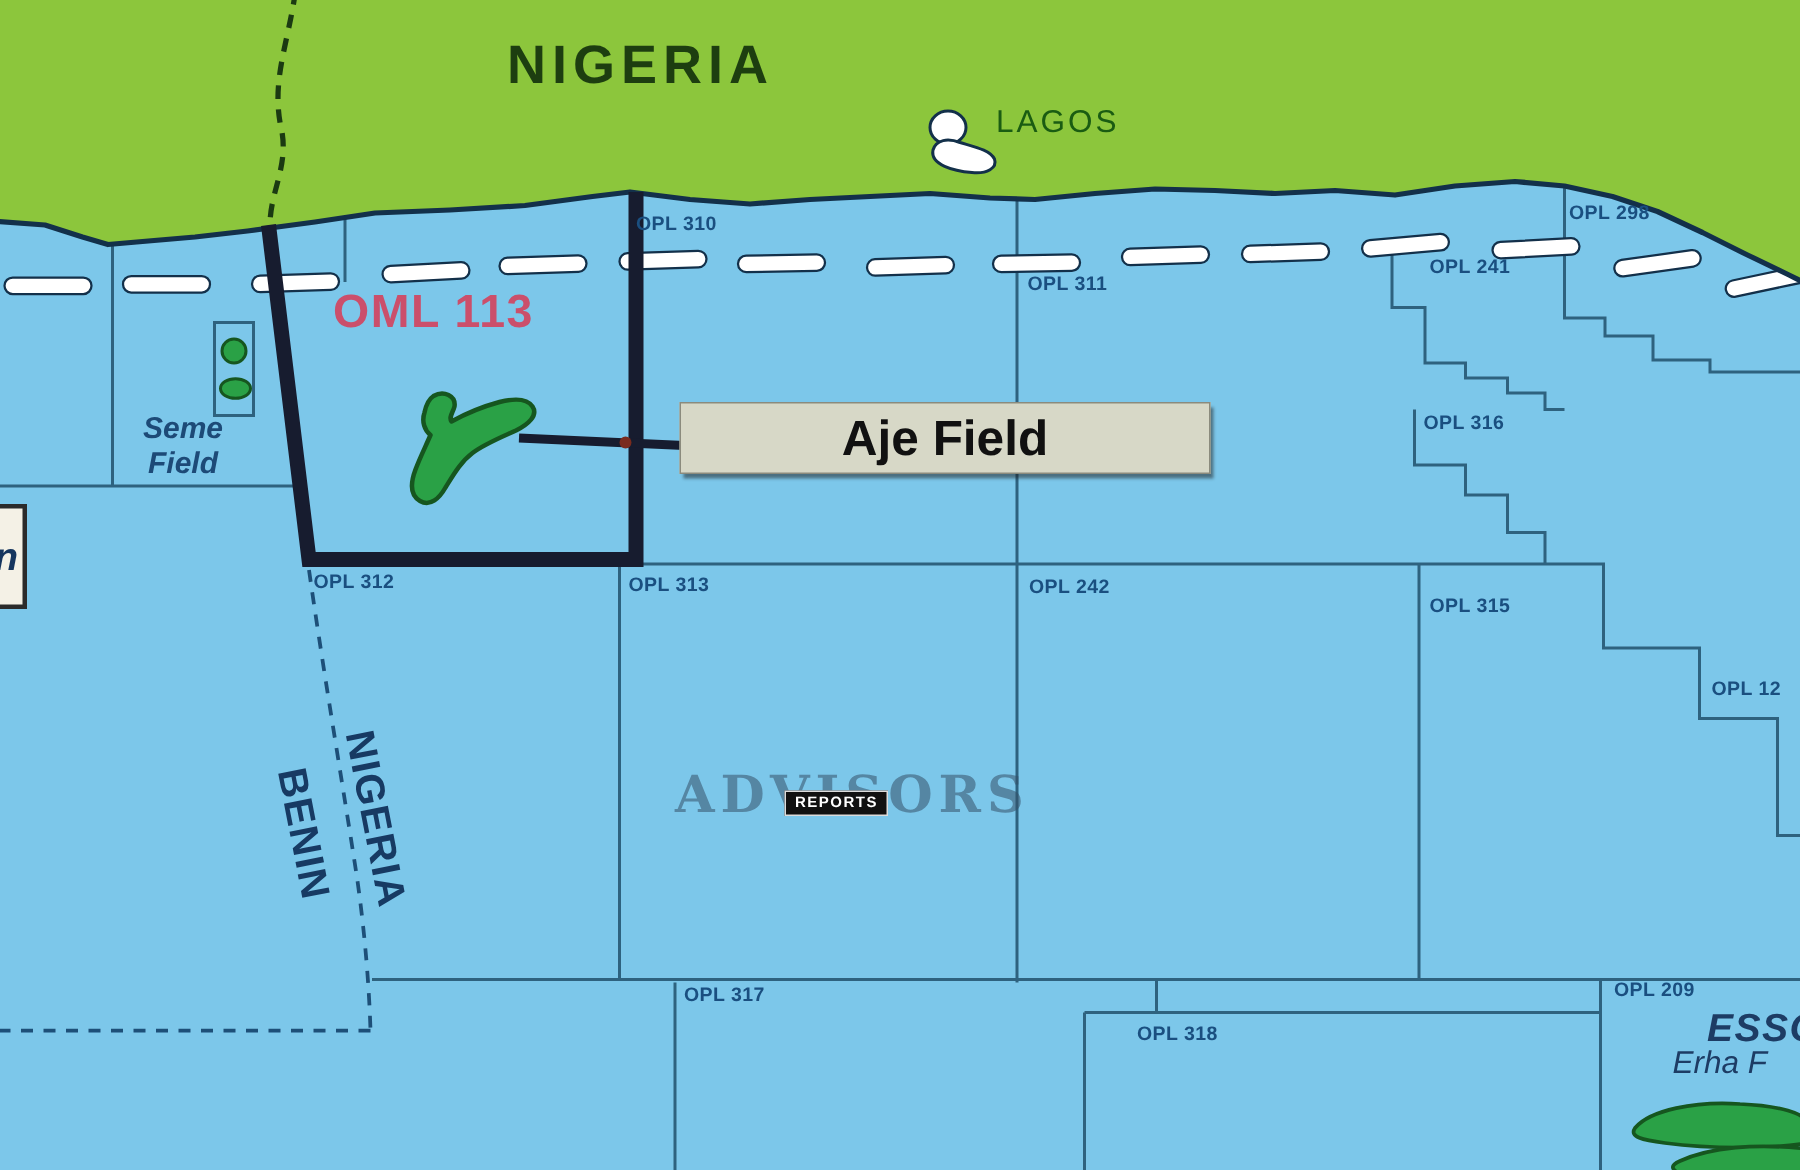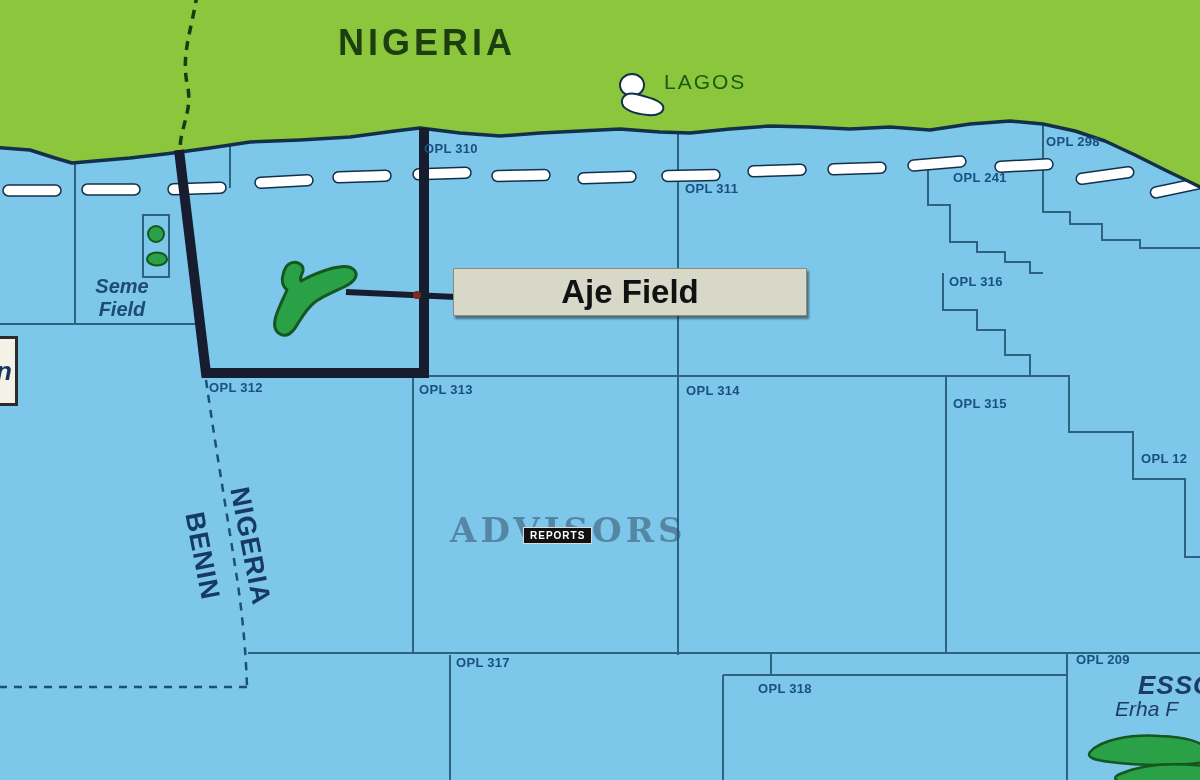--- a/index.html
+++ b/index.html
@@ -142,20 +142,21 @@
     <g fill="var(--field-green)" stroke="var(--field-outline)" stroke-width="2.5">
       <path d="M 1090,752 C 1100,740 1130,734 1160,736 C 1185,737 1205,742 1205,750
                L 1205,762 C 1180,766 1140,766 1110,762 C 1095,760 1086,758 1090,752 Z"></path>
       <path d="M 1120,774 C 1140,765 1170,762 1205,766 L 1205,785 L 1125,785
                C 1113,780 1113,777 1120,774 Z"></path>
     </g>
   </svg>
 
   <div class="lbl" id="country-label">NIGERIA</div>
   <div class="lbl" id="city-label">LAGOS</div>
+  <div class="lbl" id="oml-label">OML 113</div>
 
   <div class="lbl" id="seme-label">
     <div>Seme</div>
     <div>Field</div>
   </div>
 
   <div class="lbl" id="aje-callout">
     <span>Aje Field</span>
   </div>
 
@@ -173,20 +174,20 @@
   <div class="lbl" id="watermark-badge">REPORTS</div>
 
   <div id="block-labels">
       <div class="block-label" style="left: 424px; top: 141px;">OPL 310</div>
       <div class="block-label" style="left: 685px; top: 137px; margin-top: 44px;">OPL 311</div>
       <div class="block-label" style="left: 1046px; top: 134px;">OPL 298</div>
       <div class="block-label" style="left: 933px; top: 170px; margin-left: 20px;">OPL 241</div>
       <div class="block-label" style="left: 949px; top: 274px;">OPL 316</div>
       <div class="block-label" style="left: 209px; top: 380px;">OPL 312</div>
       <div class="block-label" style="left: 419px; top: 382px;">OPL 313</div>
-      <div class="block-label" style="left: 686px; top: 383px;">OPL 314</div>
+      <div class="block-label" style="left: 686px; top: 383px;">OPL 242</div>
       <div class="block-label" style="left: 953px; top: 396px;">OPL 315</div>
       <div class="block-label" style="left: 1141px; top: 451px;">OPL 12</div>
       <div class="block-label" style="left: 456px; top: 655px;">OPL 317</div>
       <div class="block-label" style="left: 726px; top: 681px; margin-left: 32px;">OPL 318</div>
       <div class="block-label" style="left: 1076px; top: 652px;">OPL 209</div>
     </div>
 </div>
 
 </body></html>

